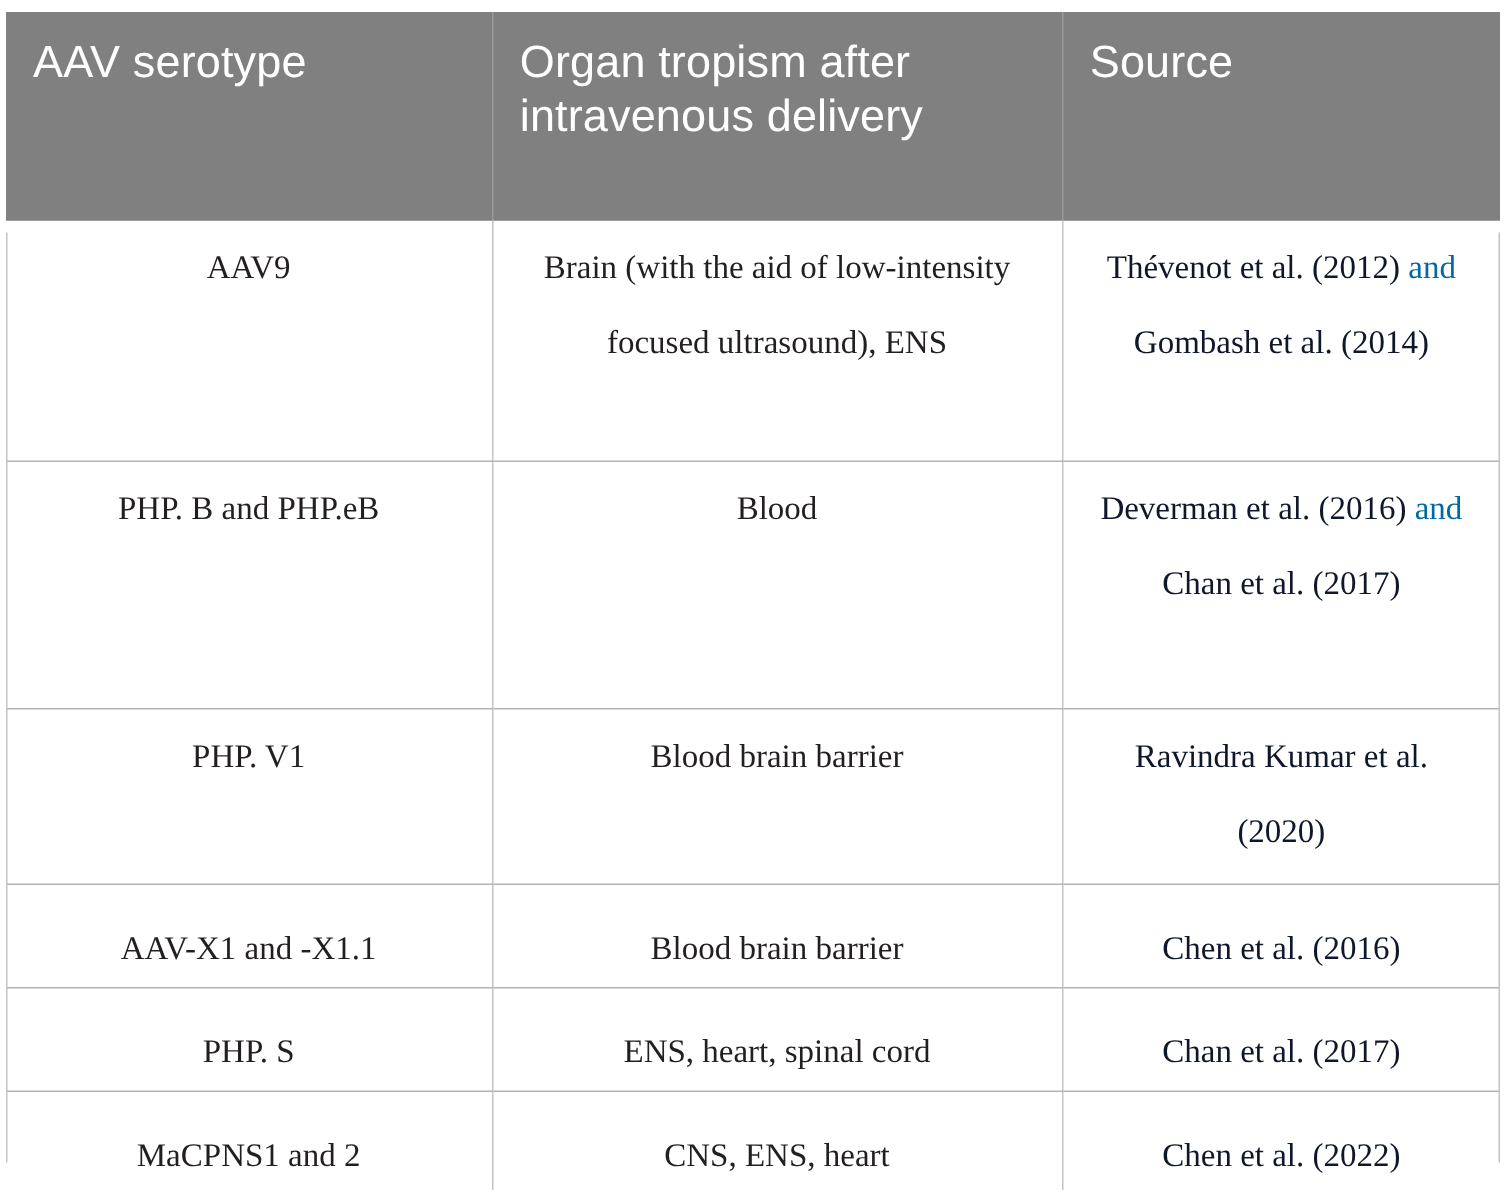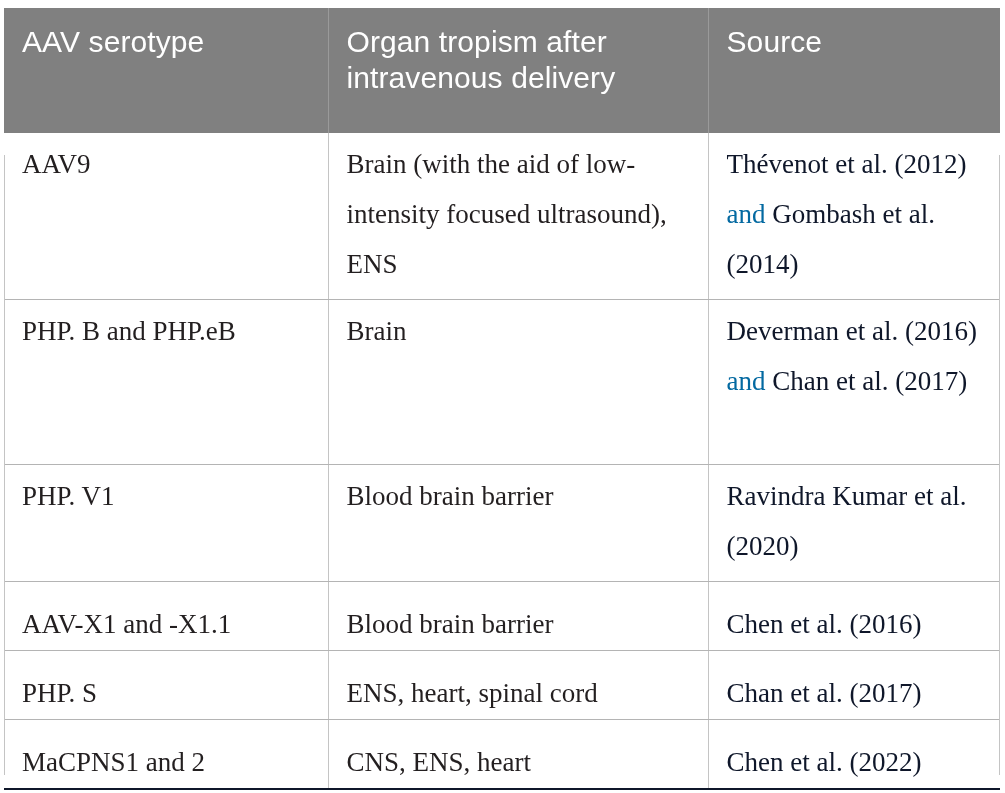--- a/index.html
+++ b/index.html
@@ -39,36 +39,36 @@
   thead th {
     background: #808080;
     color: #ffffff;
     font-family: "Liberation Sans", "DejaVu Sans", sans-serif;
     font-weight: 400;
     font-size: 30px;
     line-height: 36px;
     text-align: left;
     vertical-align: top;
     padding: 16px 18px 18px 18px;
-    height: 125px;
+    height: 139px;
     box-sizing: border-box;
     border-right: 1px solid #9a9a9a;
     letter-spacing: 0.1px;
   }
   thead th:last-child {
     border-right: none;
   }
 
   
   tbody td {
     font-family: "Liberation Serif", "DejaVu Serif", serif;
-    font-size: 27px;
+    font-size: 22px;
     line-height: 50px;
     color: #231f20;
-    text-align: left;
+    text-align: center;
     vertical-align: top;
     padding: 6px 18px 10px 18px;
     box-sizing: border-box;
     border-right: 1px solid #c4c4c4;
     border-bottom: 1px solid #b4b4b4;
   }
   tbody td:last-child {
     border-right: none;
   }
   tbody tr:last-child td {
@@ -133,21 +133,21 @@
       <tr class="tall-row">
         <td>AAV9</td>
         <td>Brain (with the aid of low-intensity focused ultrasound), ENS</td>
         <td>
           <span class="cite">Thévenot et al. (2012)</span><span class="conj"> and </span><span class="cite">Gombash et al. (2014)</span>
         </td>
       </tr>
 
       <tr class="tall-row2">
         <td>PHP. B and PHP.eB</td>
-        <td>Brain</td>
+        <td>Blood</td>
         <td>
           <span class="cite">Deverman et al. (2016)</span><span class="conj"> and </span><span class="cite">Chan et al. (2017)</span>
         </td>
       </tr>
 
       <tr class="med-row">
         <td>PHP. V1</td>
         <td>Blood brain barrier</td>
         <td>
           <span class="cite">Ravindra Kumar et al. (2020)</span>

